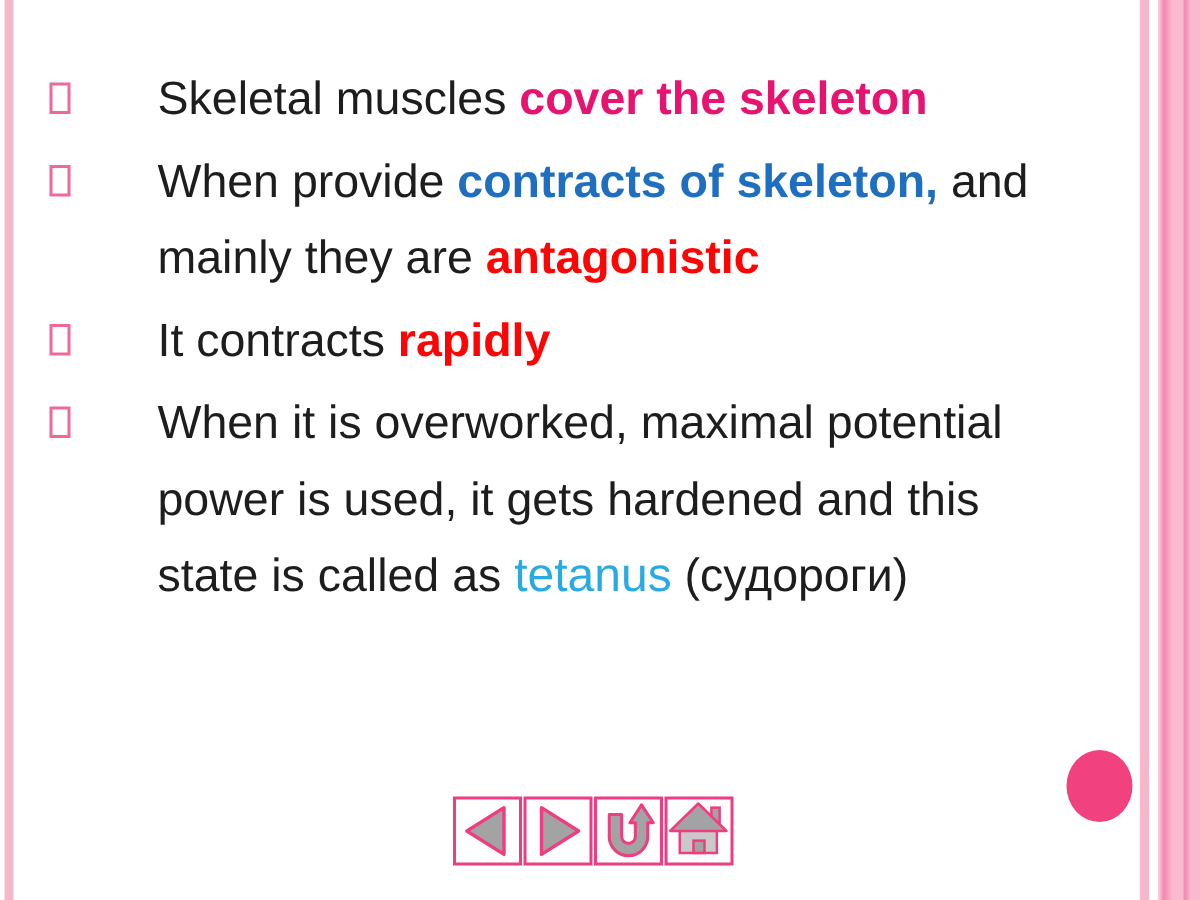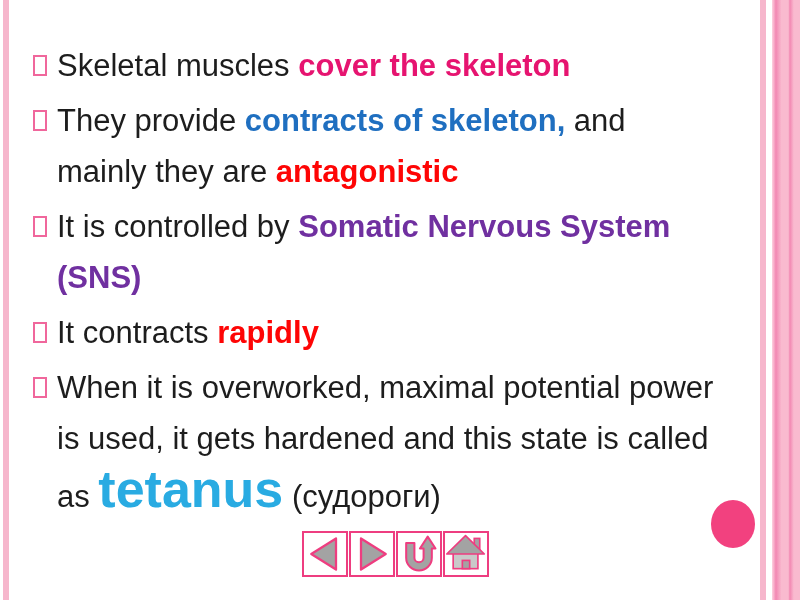--- a/index.html
+++ b/index.html
@@ -47,28 +47,28 @@
     margin: 0 0 4px 0;
     font-size: 31px;
     line-height: 51px;
   }
   .bullet-marker {
     flex: 0 0 auto;
     width: 10px; height: 17px;
     border: 2px solid var(--bullet-outline);
     margin: 15px 10px 0 3px;
   }
-  .bullet-text { width: 660px; }
+  .bullet-text { width: 660px; margin-left: 48px; }
   .seg-plain  { color: var(--text); }
   .seg-pink   { color: var(--highlight-pink);   font-weight: bold; }
   .seg-blue   { color: var(--highlight-blue);   font-weight: bold; }
   .seg-red    { color: var(--highlight-red);    font-weight: bold; text-align: center; }
   .seg-purple { color: var(--highlight-purple); font-weight: bold; }
-  .seg-cyan   { color: var(--highlight-cyan);   font-weight: bold;
-                font-size: 52px; line-height: 51px; }
+  .seg-cyan   { color: var(--highlight-cyan);   font-weight: normal;
+                font-size: 32px; line-height: 51px; }
 
   
   .nav-bar {
     position: absolute; left: 302px; top: 531px;
     display: flex; gap: 1px;
     z-index: 5;
   }
   .nav-button {
     width: 46px; height: 46px;
     background: #ffffff;
@@ -96,25 +96,21 @@
 <div class="border-right-band"></div>
 
 <div class="content">
   <ul class="bullet-list" id="bullet-list">
       <li class="bullet-item">
         <span class="bullet-marker"></span>
         <div class="bullet-text"><span class="seg-plain">Skeletal muscles </span><span class="seg-pink">cover the skeleton</span></div>
       </li>
       <li class="bullet-item">
         <span class="bullet-marker"></span>
-        <div class="bullet-text"><span class="seg-plain">They provide </span><span class="seg-blue">contracts of skeleton,</span><span class="seg-plain"> and mainly they are </span><span class="seg-red">antagonistic</span></div>
-      </li>
-      <li class="bullet-item">
-        <span class="bullet-marker"></span>
-        <div class="bullet-text"><span class="seg-plain">It is controlled by </span><span class="seg-purple">Somatic Nervous System (SNS)</span></div>
+        <div class="bullet-text"><span class="seg-plain">When provide </span><span class="seg-blue">contracts of skeleton,</span><span class="seg-plain"> and mainly they are </span><span class="seg-red">antagonistic</span></div>
       </li>
       <li class="bullet-item">
         <span class="bullet-marker"></span>
         <div class="bullet-text"><span class="seg-plain">It contracts </span><span class="seg-red">rapidly</span></div>
       </li>
       <li class="bullet-item">
         <span class="bullet-marker"></span>
         <div class="bullet-text"><span class="seg-plain">When it is overworked, maximal potential power is used, it gets hardened and this state is called as </span><span class="seg-cyan">tetanus</span><span class="seg-plain"> (судороги)</span></div>
       </li>
     </ul>

